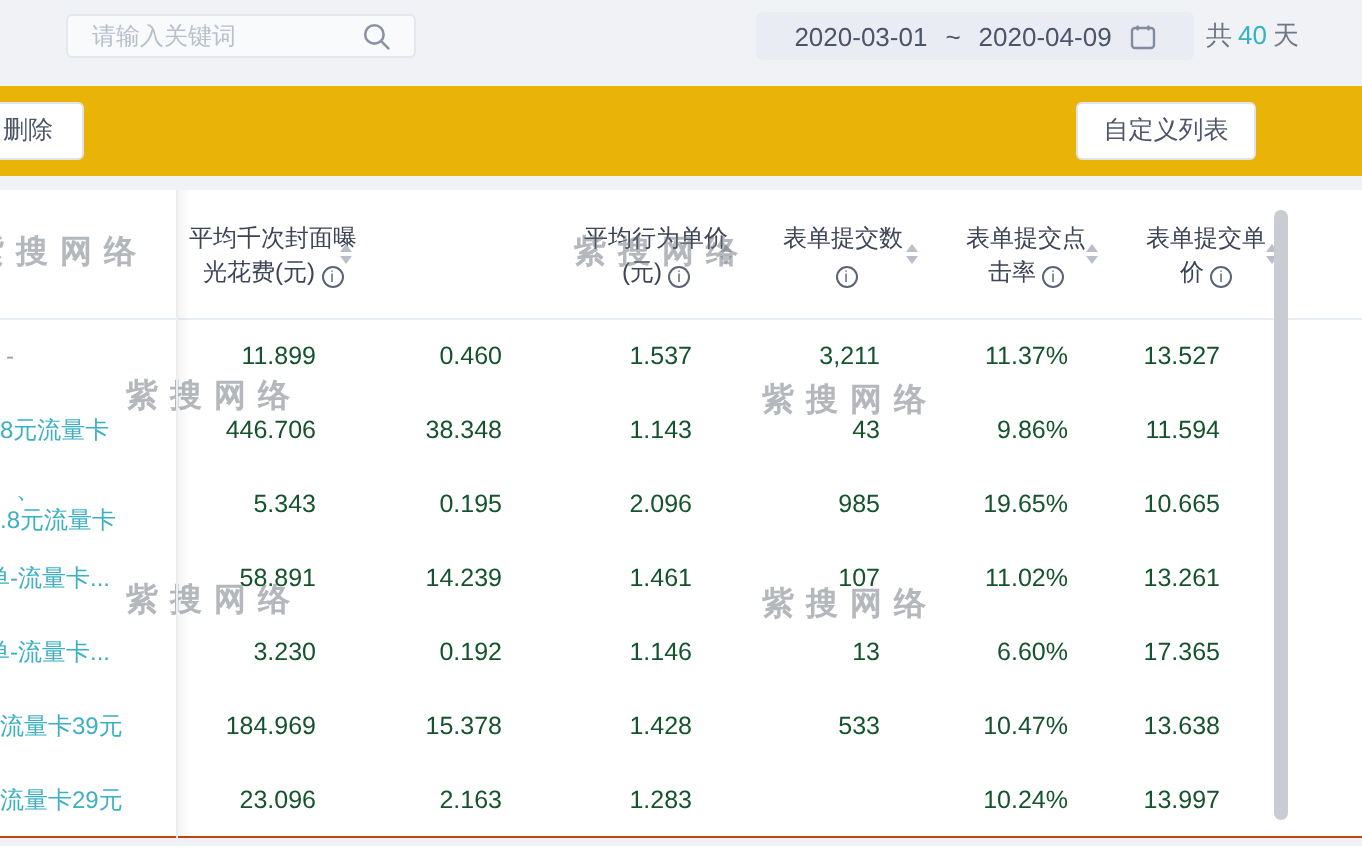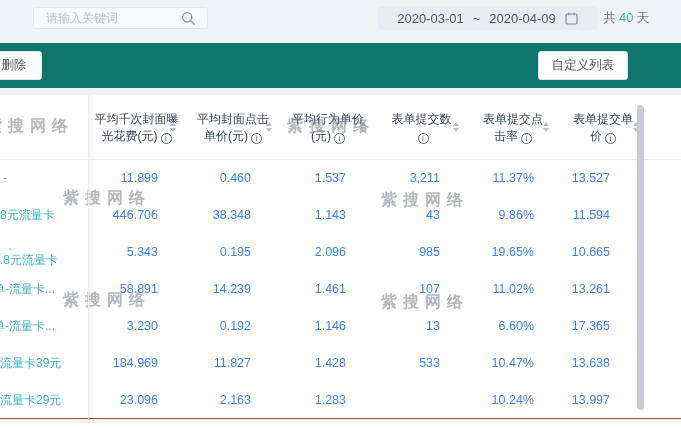--- a/index.html
+++ b/index.html
@@ -18,21 +18,21 @@
   .search-icon { position:absolute; right:11px; top:3px; width:15px; height:15px; cursor:pointer; }
   .date-box { position:absolute; left:378px; top:6px; width:219px; height:24px;
     background:#e9edf3; border-radius:3px; display:flex; align-items:center;
     justify-content:center; gap:9px; font-size:13px; color:#4c5568; cursor:pointer; }
   .calendar-icon { width:13px; height:13px; display:inline-block; }
   .total-days { position:absolute; left:603px; top:6px; height:24px; line-height:24px;
     font-size:13px; color:#6e7887; }
   .total-days .days { color:#2fb3c6; padding:0 3px; }
 
   
-  .toolbar { position:absolute; left:0; top:43px; width:681px; height:45px; background:#0f766e; }
+  .toolbar { position:absolute; left:0; top:43px; width:681px; height:45px; background:#eab308; }
   .btn { position:absolute; height:29px; background:#fff; border:1px solid #e0e4ea;
     border-radius:3px; font-size:12.5px; color:#4d5668; display:flex; align-items:center;
     justify-content:center; cursor:pointer; font-family:inherit; }
   .delete-btn { left:-14px; top:8px; width:56px; }
   .customize-btn { left:538px; top:8px; width:90px; }
 
   
   .table-panel { position:absolute; left:0; top:95px; width:681px; height:324px;
     background:#fff; border-bottom:1px solid #c2410c; }
   .thead { position:absolute; left:0; top:0; width:681px; height:65px;
@@ -45,21 +45,21 @@
     flex-direction:column; align-items:center; gap:2px; cursor:pointer; }
   .caret-up { width:0; height:0; border-left:3.5px solid transparent;
     border-right:3.5px solid transparent; border-bottom:4.5px solid #b9bfc9; }
   .caret-down { width:0; height:0; border-left:3.5px solid transparent;
     border-right:3.5px solid transparent; border-top:4.5px solid #b9bfc9; }
   .info { display:inline-block; width:11px; height:11px; border:1px solid #5b6475;
     border-radius:50%; font-size:8px; line-height:9px; text-align:center; color:#5b6475;
     vertical-align:-1px; margin-left:3px; cursor:pointer; }
   .tr { position:absolute; left:0; width:681px; height:37px; }
   .td { position:absolute; top:0; height:37px; line-height:37px; font-size:12.5px;
-    color:#3b82f6; text-align:right; white-space:nowrap; }
+    color:#14532d; text-align:right; white-space:nowrap; }
   .td-name { position:absolute; left:0; top:0; width:88px; height:37px; font-size:12px;
     line-height:37px; white-space:nowrap; }
   .td-name.two-line { line-height:15px; padding-top:4px; }
   .name-link { color:#3cb0c3; cursor:pointer; }
   .name-dash { color:#99a0ac; padding-left:3px; }
   .clip-left { display:inline-block; margin-left:-7px; }
   .name-line:first-child:not(:only-child) { padding-left:8px; }
 
   .col-divider { position:absolute; left:88px; top:95px; height:324px; width:0;
     border-left:1px solid #ebedf1; z-index:5; }
@@ -122,28 +122,20 @@
           <div class="hline"></div>
         </div>
         <div class="th" style="left: 88px; width: 97px;">
           <div class="hline">平均千次封面曝</div>
           <div class="hline">光花费(元)<span class="info">i</span></div>
           <span class="sorter">
             <span class="caret-up"></span>
             <span class="caret-down"></span>
           </span>
         </div>
-        <div class="th" style="left: 185px; width: 96px;">
-          <div class="hline">平均封面点击</div>
-          <div class="hline">单价(元)<span class="info">i</span></div>
-          <span class="sorter">
-            <span class="caret-up"></span>
-            <span class="caret-down"></span>
-          </span>
-        </div>
         <div class="th" style="left: 281px; width: 94px;">
           <div class="hline">平均行为单价</div>
           <div class="hline">(元)<span class="info">i</span></div>
           <span class="sorter">
             <span class="caret-up"></span>
             <span class="caret-down"></span>
           </span>
         </div>
         <div class="th" style="left: 375px; width: 93px;">
           <div class="hline">表单提交数</div>
@@ -225,21 +217,21 @@
           <div class="td" style="left: 281px; width: 94px; padding-right: 29px;">1.146</div>
           <div class="td" style="left: 375px; width: 93px; padding-right: 28px;">13</div>
           <div class="td" style="left: 468px; width: 90px; padding-right: 24px;">6.60%</div>
           <div class="td" style="left: 558px; width: 90px; padding-right: 38px;">17.365</div>
         </div>
         <div class="tr" style="top: 250px;">
           <div class="td-name">
             <div class="name-line"><span class="name-link">流量卡39元</span></div>
           </div>
           <div class="td" style="left: 88px; width: 97px; padding-right: 27px;">184.969</div>
-          <div class="td" style="left: 185px; width: 96px; padding-right: 30px;">11.827</div>
+          <div class="td" style="left: 185px; width: 96px; padding-right: 30px;">15.378</div>
           <div class="td" style="left: 281px; width: 94px; padding-right: 29px;">1.428</div>
           <div class="td" style="left: 375px; width: 93px; padding-right: 28px;">533</div>
           <div class="td" style="left: 468px; width: 90px; padding-right: 24px;">10.47%</div>
           <div class="td" style="left: 558px; width: 90px; padding-right: 38px;">13.638</div>
         </div>
         <div class="tr" style="top: 287px;">
           <div class="td-name">
             <div class="name-line"><span class="name-link">流量卡29元</span></div>
           </div>
           <div class="td" style="left: 88px; width: 97px; padding-right: 27px;">23.096</div>

